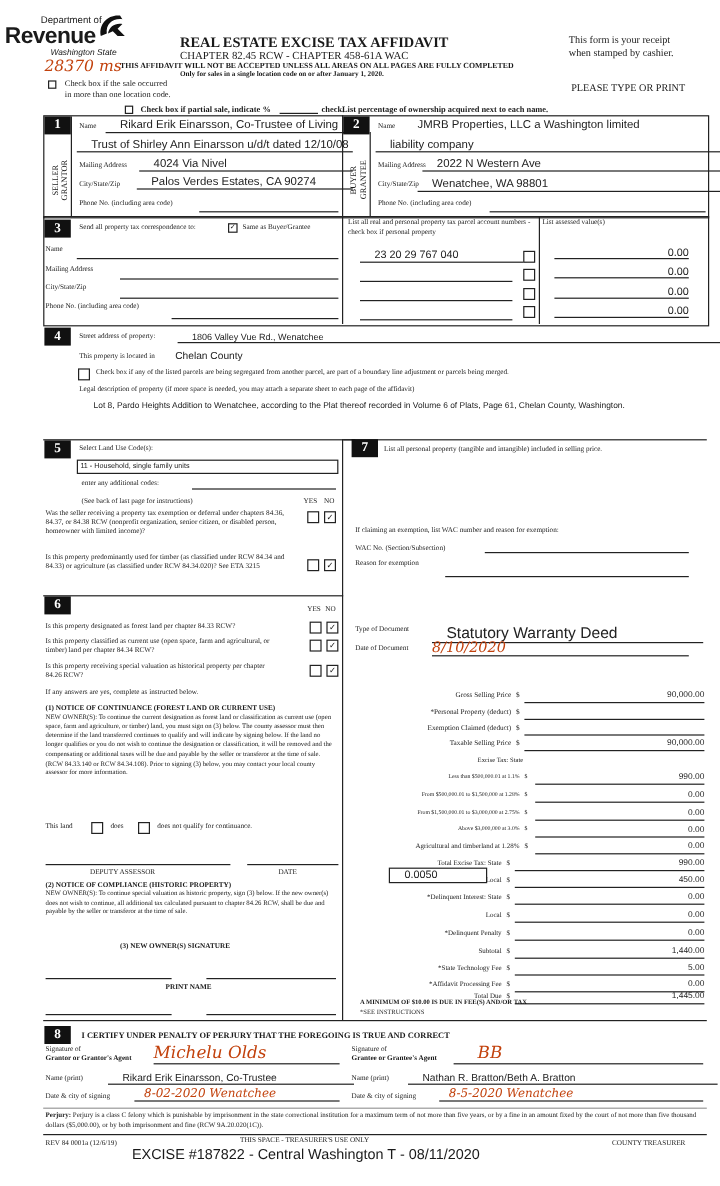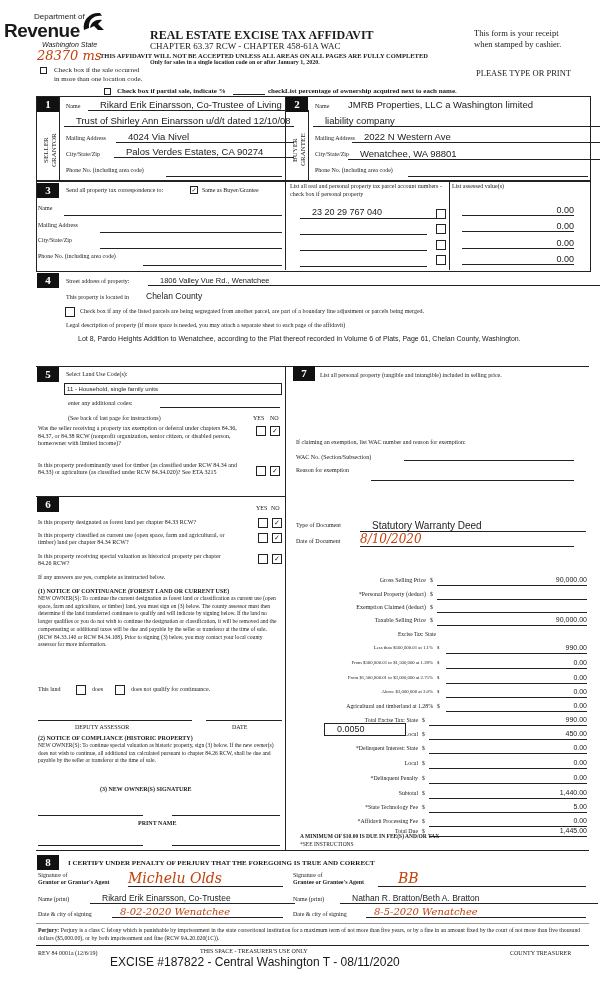--- a/index.html
+++ b/index.html
@@ -29,21 +29,21 @@
   <div class="abs sans" style="left:0;top:10px;font-size:19px;font-weight:bold;letter-spacing:-0.5px;">Revenue</div>
   <svg class="abs" style="left:76px;top:0px;" width="26" height="24" viewBox="0 0 26 24">
     <path d="M4 20 C2 10 10 2 20 3 L22 6 C14 5 8 10 9 18 Z" fill="#111"></path>
     <path d="M10 18 C11 12 16 9 22 10 L18 14 L24 20 L18 20 L14 16 Z" fill="#111"></path>
   </svg>
   <div class="abs sans" style="left:38px;top:31px;font-size:7px;font-style:italic;">Washington State</div>
 </div>
 <div class="abs hand" style="left:37px;top:48px;font-size:13px;">28370 ms</div>
 
 <div class="abs center" style="left:150px;top:28px;width:300px;font-size:12px;font-weight:bold;">REAL ESTATE EXCISE TAX AFFIDAVIT</div>
-<div class="abs center" style="left:150px;top:41px;width:300px;font-size:9px;">CHAPTER 63.37 RCW - CHAPTER 458-61A WAC</div>
+<div class="abs center" style="left:150px;top:41px;width:300px;font-size:9px;">CHAPTER 82.45 RCW - CHAPTER 458-61A WAC</div>
 <div class="abs center" style="left:100px;top:52px;width:420px;font-size:6.5px;font-weight:bold;">THIS AFFIDAVIT WILL NOT BE ACCEPTED UNLESS ALL AREAS ON ALL PAGES ARE FULLY COMPLETED</div>
 <div class="abs center" style="left:150px;top:59px;width:330px;font-size:6px;font-weight:bold;">Only for sales in a single location code on or after January 1, 2020.</div>
 <div class="abs" style="left:474px;top:28px;font-size:8.5px;">This form is your receipt</div>
 <div class="abs" style="left:474px;top:39px;font-size:8.5px;">when stamped by cashier.</div>
 <div class="abs" style="left:476px;top:68px;font-size:8.5px;">PLEASE TYPE OR PRINT</div>
 
 <div class="cb" style="left:40px;top:67px;width:5px;height:5px;"></div>
 <div class="abs sm" style="left:54px;top:66px;">Check box if the sale occurred</div>
 <div class="abs sm" style="left:54px;top:75px;">in more than one location code.</div>
 
@@ -189,21 +189,21 @@
 <div class="abs tiny" style="left:38px;top:735px;font-weight:bold;">(2) NOTICE OF COMPLIANCE (HISTORIC PROPERTY)</div>
 <div class="abs tiny" style="left:38px;top:742px;width:240px;line-height:7.7px;font-size:5.6px;">NEW OWNER(S): To continue special valuation as historic property, sign (3) below. If the new owner(s) does not wish to continue, all additional tax calculated pursuant to chapter 84.26 RCW, shall be due and payable by the seller or transferor at the time of sale.</div>
 <div class="abs tiny" style="left:100px;top:786px;font-weight:bold;">(3) NEW OWNER(S) SIGNATURE</div>
 <div class="abs ln" style="left:38px;top:815px;width:105px;"></div>
 <div class="abs ln" style="left:172px;top:815px;width:108px;"></div>
 <div class="abs tiny" style="left:138px;top:820px;font-weight:bold;">PRINT NAME</div>
 <div class="abs ln" style="left:38px;top:845px;width:105px;"></div>
 <div class="abs ln" style="left:172px;top:845px;width:108px;"></div>
 
 <div class="abs tiny" style="left:296px;top:522px;">Type of Document</div>
-<div class="abs fill ln" style="left:360px;top:520px;width:214px;font-size:10px;">Statutory Warranty Deed</div>
+<div class="abs fill ln" style="left:360px;top:520px;width:214px;font-size:13px;">Statutory Warranty Deed</div>
 <div class="abs tiny" style="left:296px;top:538px;">Date of Document</div>
 <div class="abs hand ln center" style="left:360px;top:532px;width:214px;font-size:12px;">8/10/2020</div>
 
 <div id="tax-calc">
     <div class="abs tiny right" style="left: 290px; width: 136px; top: 577px; font-size: 6px;">Gross Selling Price</div>
     <div class="abs tiny" style="left: 430px; top: 577px; font-size: 6px;">$</div>
     <div class="abs fill ln right" style="left: 437px; width: 138px; top: 576px; font-size: 7px; height: 9px;">90,000.00</div>
     <div class="abs tiny right" style="left: 290px; width: 136px; top: 591px; font-size: 6px;">*Personal Property (deduct)</div>
     <div class="abs tiny" style="left: 430px; top: 591px; font-size: 6px;">$</div>
     <div class="abs fill ln right" style="left: 437px; width: 138px; top: 590px; font-size: 7px; height: 9px;"></div>

